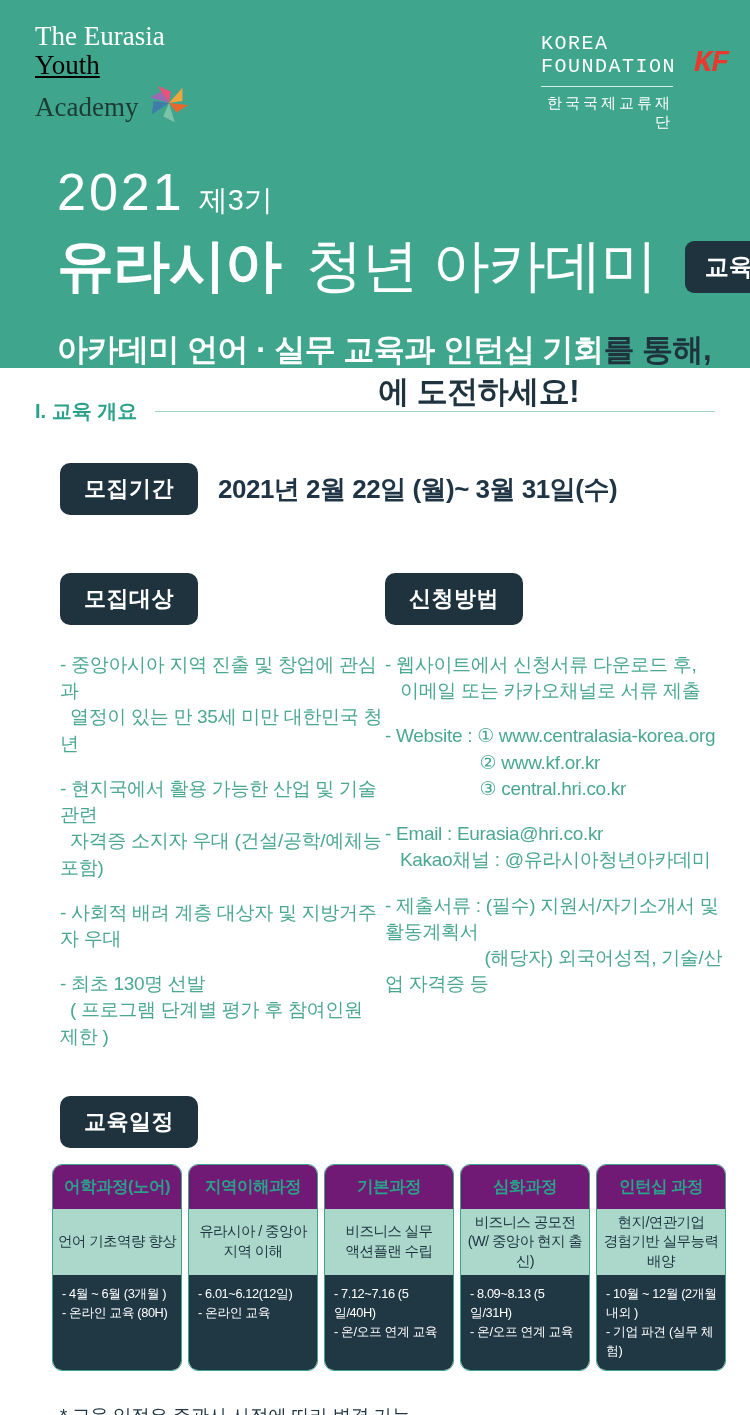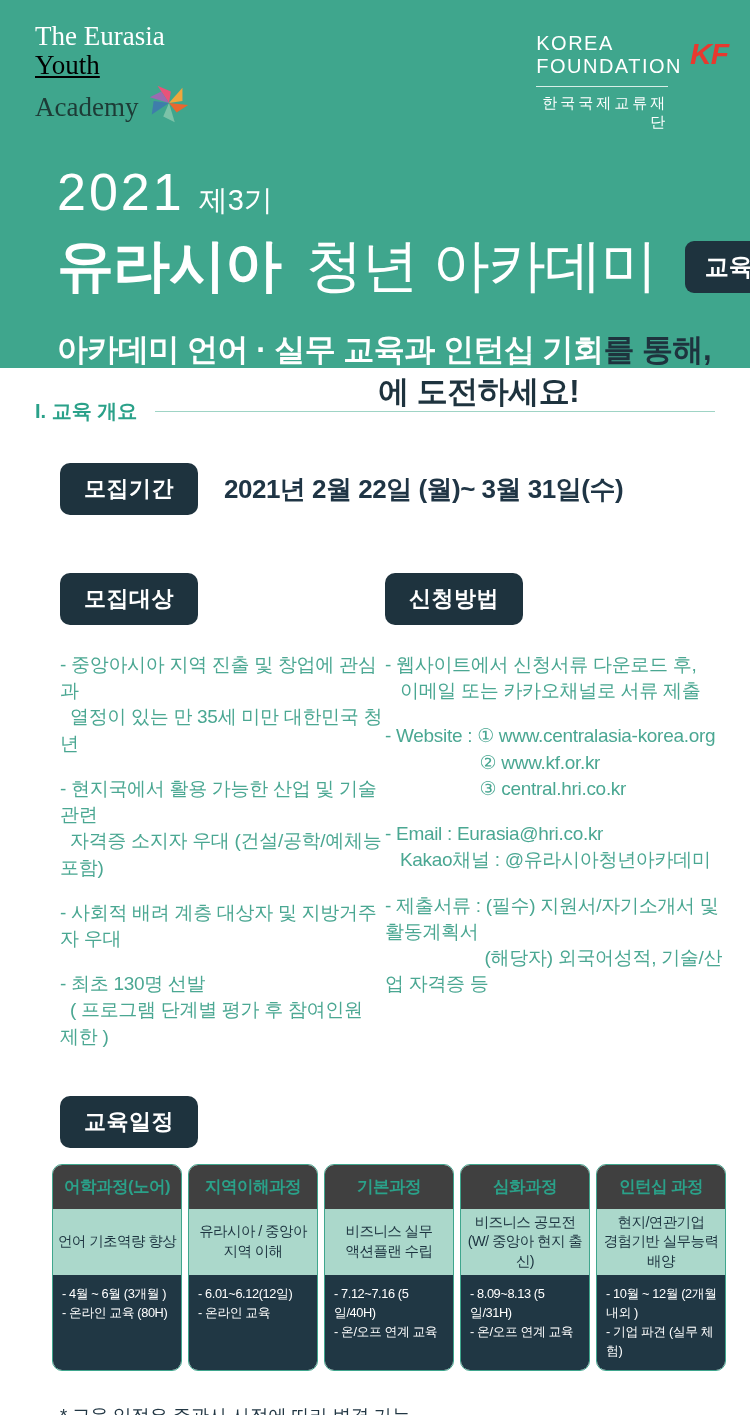--- a/index.html
+++ b/index.html
@@ -11,21 +11,21 @@
   .banner { width:750px; height:368px; background:#3fa68d; padding:22px 20px 0 35px; }
   .banner-top { display:flex; justify-content:space-between; align-items:flex-start; }
   .eya-logo { font-family:"Liberation Serif", serif; line-height:1.08; font-size:27px; position:relative; }
   .eya-l1 { color:#ffffff; }
   .eya-l2 { color:#000000;text-decoration:underline; }
   .eya-l3 { color:#1d3b36; }
   .eya-row { display:flex; align-items:flex-end; gap:6px;justify-content:center; }
   .pinwheel { width:46px; height:46px; margin-left:2px; margin-bottom:-4px; }
 
   .kf-logo { text-align:left; margin-top:10px; margin-right:2px; }
-  .kf-top { display:flex; align-items:center; gap:8px; }
+  .kf-top { display:flex; align-items:flex-end; gap:18px;font-family:Liberation Mono, monospace; }
   .kf-names { color:#ffffff; font-size:20px; letter-spacing:1.5px; line-height:1.15; font-weight:500; }
   .kf-mark { color:#e8392f; font-size:30px; font-weight:bold; font-style:italic; letter-spacing:-1px; line-height:1; margin-top:-2px; }
   .kf-rule { border-top:1px solid #d7efe7; margin:8px 0 7px 0; width:132px; }
   .kf-korean { color:#ffffff; font-size:15px; letter-spacing:3px; text-align:right; width:132px; }
 
   .year-row { margin:30px 0 0 22px; display:flex; align-items:baseline; color:#ffffff; }
   .year { font-size:52px; font-weight:200; letter-spacing:3px; }
   .cohort { font-size:29px; font-weight:300; margin-left:14px; }
 
   .title-row { margin:6px 0 0 22px; display:flex; align-items:center; }
@@ -42,33 +42,33 @@
   
   .body-area { padding:0; }
   .section-head { display:flex; align-items:center; margin:30px 35px 0 35px; }
   .section-title { color:#2aa189; font-size:20px; font-weight:700; white-space:nowrap; }
   .section-rule { flex:1; border-top:1px solid #9fd4c5; margin-left:18px; }
 
   .pill { display:inline-block; background:#1e333e; color:#ffffff; font-size:22px; font-weight:700;
           border-radius:10px; padding:11px 24px; letter-spacing:0.5px; }
 
   .period-row { margin:38px 0 0 60px; display:flex; align-items:center; }
-  .period-date { margin-left:26px; font-size:26px; font-weight:700; color:#1f3545; letter-spacing:-0.5px; }
+  .period-date { margin-left:20px; font-size:26px; font-weight:700; color:#1f3545; letter-spacing:-0.5px; }
 
   .cols { display:flex; margin:58px 0 0 60px; }
   .col-left { width:325px; }
   .col-right { width:355px; margin-left:0; }
   .col .pill { margin-bottom:8px; }
   .item { white-space:pre-wrap; color:#4aa792; font-size:19px; line-height:1.38; margin-top:19px; letter-spacing:-0.3px; }
 
   .schedule-pill-wrap { margin:46px 0 0 60px; }
   .cards { display:flex; gap:6px; margin:16px 24px 0 52px; }
   .course-card { flex:1; border:1px solid #3fa68d; border-radius:10px; overflow:hidden; background:#ffffff; display:flex; flex-direction:column; }
   .card-title { height:44px; display:flex; align-items:center; justify-content:center;
-                color:#2aa189; font-size:16.5px; font-weight:700; background:#404040; letter-spacing:-0.5px; }
+                color:#2aa189; font-size:16.5px; font-weight:700; background:#701a75; letter-spacing:-0.5px; }
   .card-desc { height:66px; background:#abd8cb; color:#1d3440; font-size:14.5px; font-weight:500;
                display:flex; align-items:center; justify-content:center; text-align:center;
                white-space:pre-wrap; line-height:1.35; letter-spacing:-0.6px; }
   .card-notes { flex:1; background:#203744; color:#ffffff; font-size:12.8px; padding:9px 6px 9px 9px;
                 white-space:pre-wrap; line-height:1.5; letter-spacing:-0.4px; }
 
   .footnotes { margin:30px 0 0 60px; }
   .footnote { font-size:18.5px; color:#223744; line-height:1.65; letter-spacing:-0.3px; }
 </style>
 </head>

